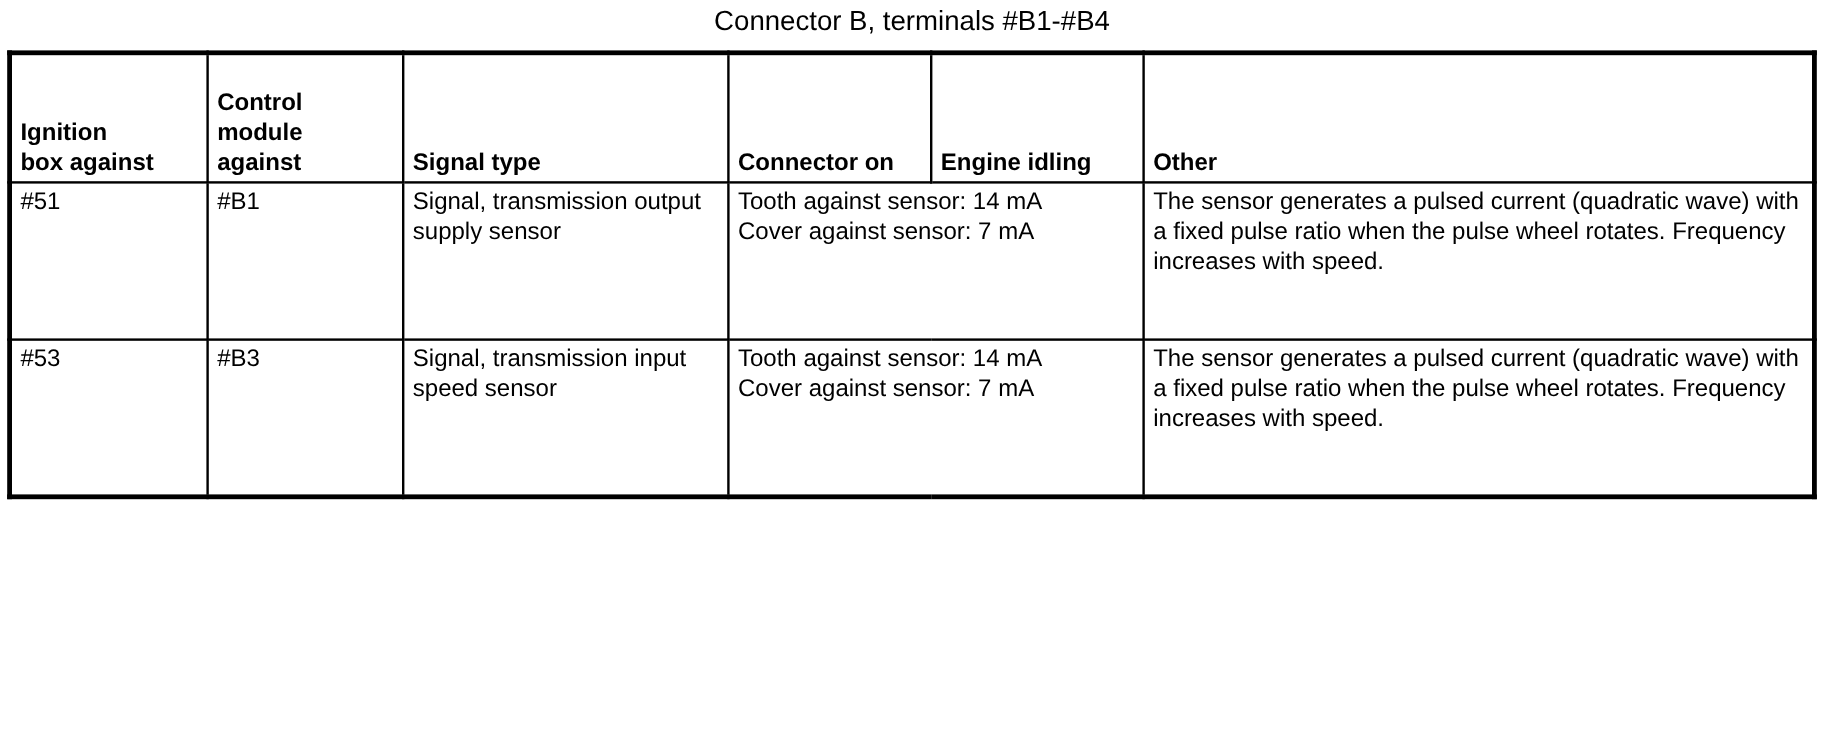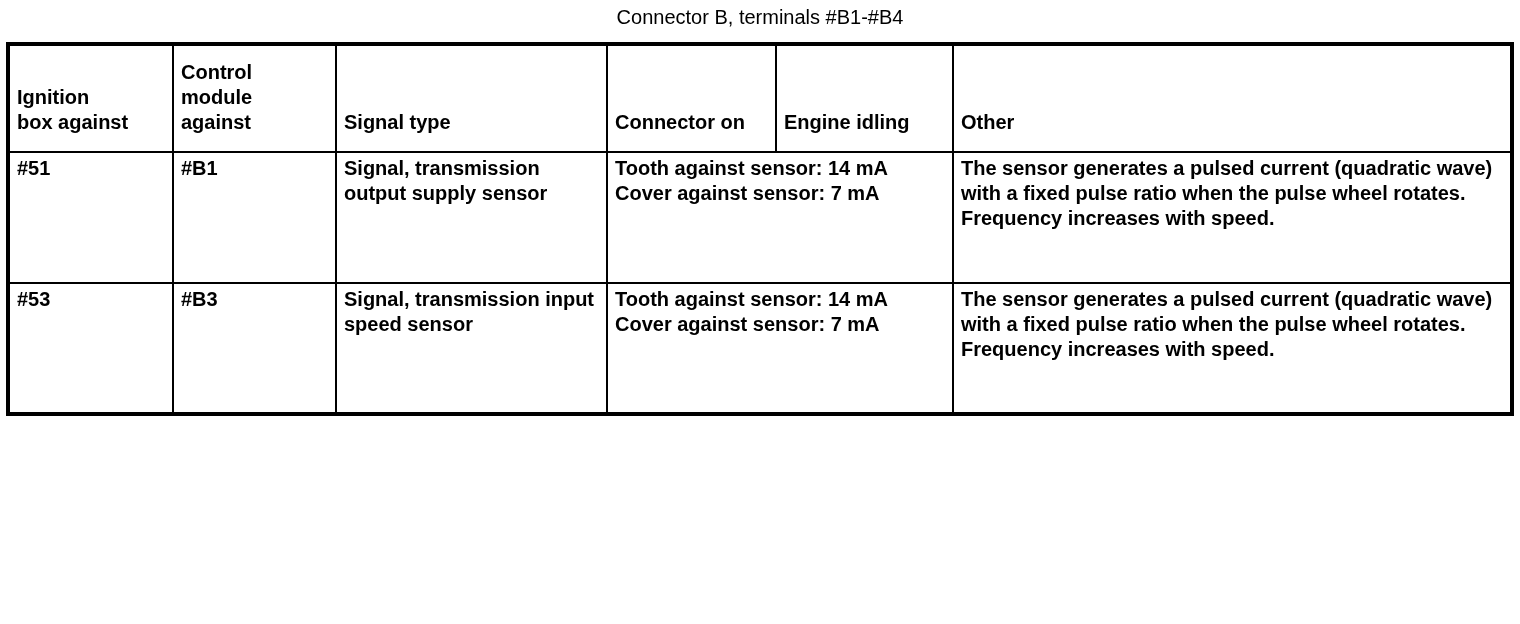--- a/index.html
+++ b/index.html
@@ -18,21 +18,21 @@
   .page {
     position: relative;
     width: 1520px;
     height: 624px;
     box-sizing: border-box;
   }
 
   .caption {
     width: 1520px;
     text-align: center;
-    font-size: 20px;
+    font-size: 23px;
     line-height: 24px;
     font-weight: 400;
     padding-top: 5px;
     height: 32px;
     box-sizing: border-box;
     letter-spacing: 0px;
   }
 
   .table-wrap {
     position: absolute;
@@ -48,32 +48,32 @@
     border: 4px solid #000000;
   }
 
   table.spec td,
   table.spec th {
     border: 2px solid #000000;
     vertical-align: top;
     padding: 3px 6px 4px 7px;
     font-size: 20px;
     line-height: 25px;
-    font-weight: 700;
+    font-weight: 400;
     text-align: left;
     box-sizing: border-box;
     word-wrap: break-word;
     overflow-wrap: break-word;
   }
 
   table.spec thead th {
     vertical-align: bottom;
     font-weight: bold;
     height: 108px;
-    padding-bottom: 16px;
+    padding-bottom: 2px;
   }
 
   
   .c1 { width: 165px; }
   .c2 { width: 163px; }
   .c3 { width: 271px; }
   .c4 { width: 169px; }
   .c5 { width: 177px; }
   .c6 { width: 559px; }
 

